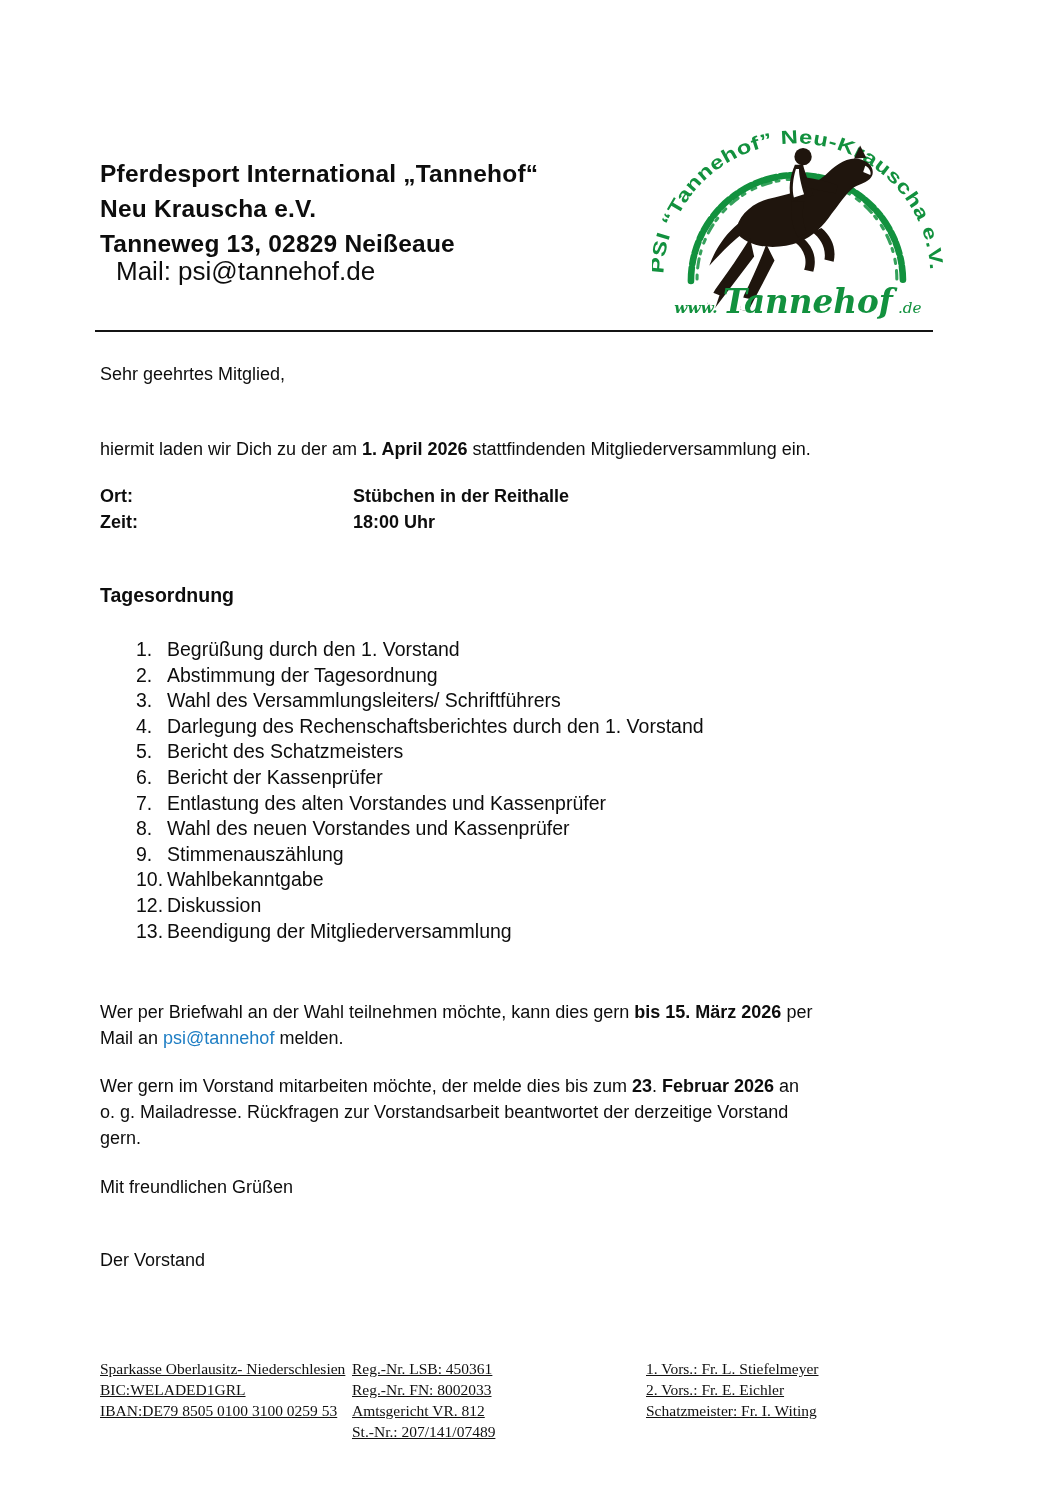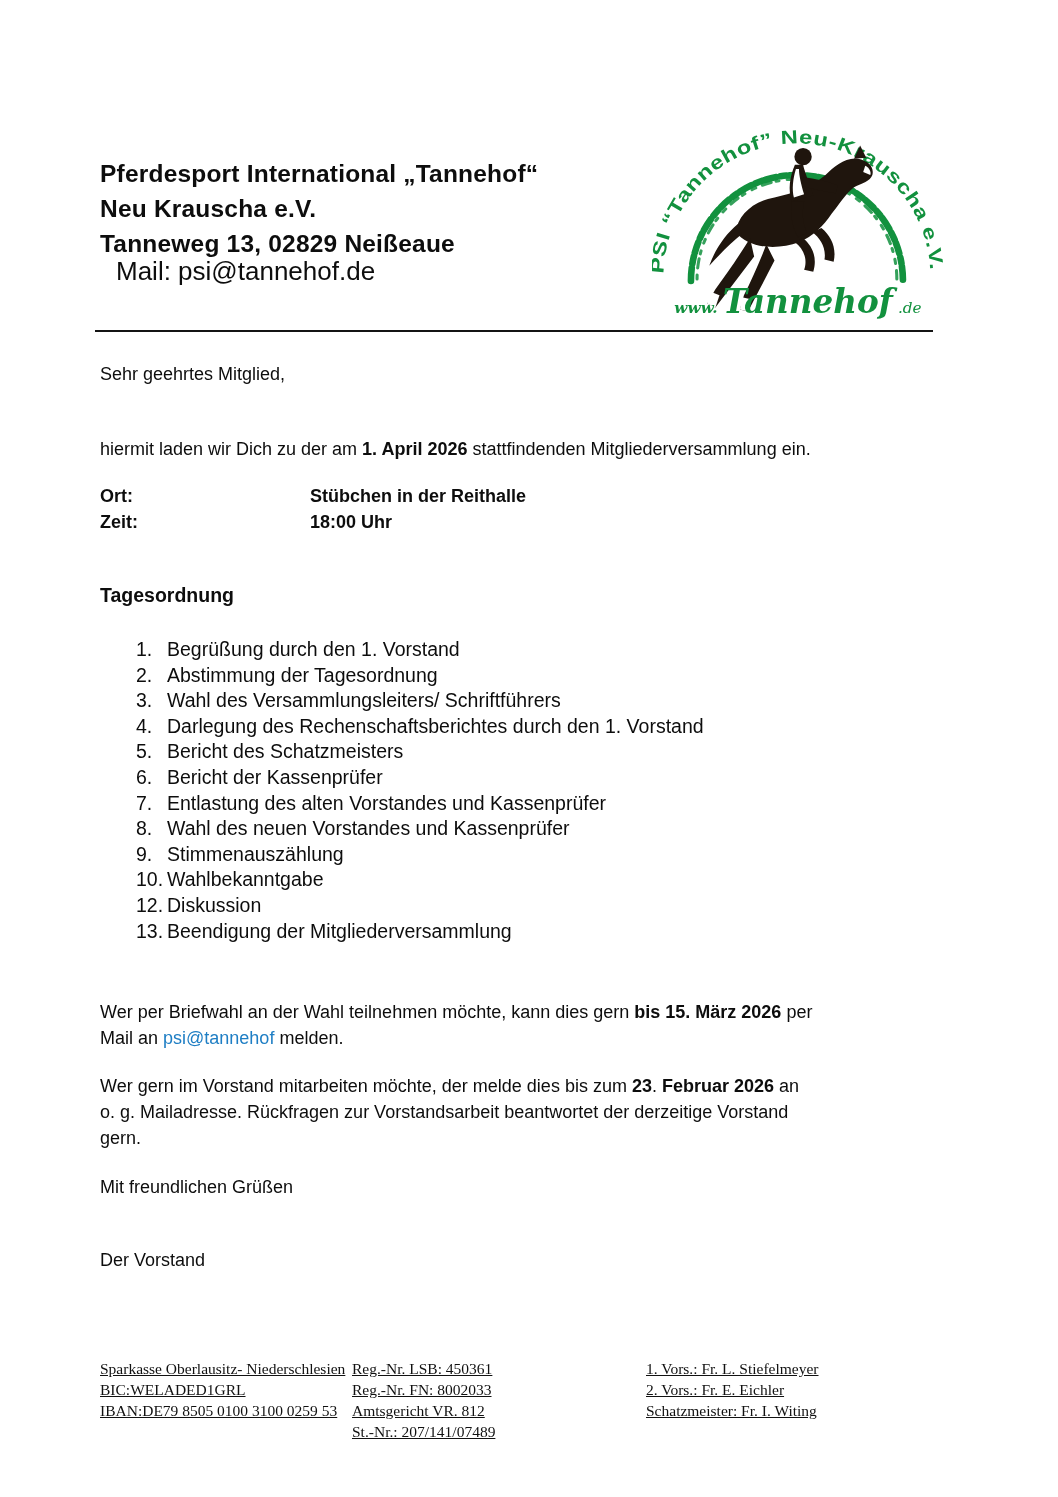--- a/index.html
+++ b/index.html
@@ -35,21 +35,21 @@
   .divider { left: 95px; top: 330px; width: 838px; height: 0; border-top: 2.5px solid #141414; }
 
   
   .body-text { font-size: 18px; line-height: 26px; }
   .salutation { left: 100px; top: 361px; }
   .intro { left: 100px; top: 436px; width: 870px; }
   .bold { font-weight: bold; }
   .link { color: var(--link-blue, #1E7EC4); }
 
   .meta-block { left: 100px; top: 484px; font-weight: bold; }
-  .meta-row { display: flex; line-height: 25.5px; }
+  .meta-row { display: flex; line-height: 25.5px; gap: 43px; }
   .meta-label { width: 210px; }
 
   .agenda-title { left: 100px; top: 584px; font-size: 19.5px; font-weight: bold; }
   .agenda-list { left: 136px; top: 637px; font-size: 19.5px; }
   .agenda-row { display: flex; line-height: 25.6px; }
   .agenda-num { display: inline-block; min-width: 31px; white-space: pre; }
 
   .p-briefwahl { left: 100px; top: 999px; width: 880px; }
   .p-vorstand { left: 100px; top: 1073px; width: 880px; }
   .closing { left: 100px; top: 1174px; }

